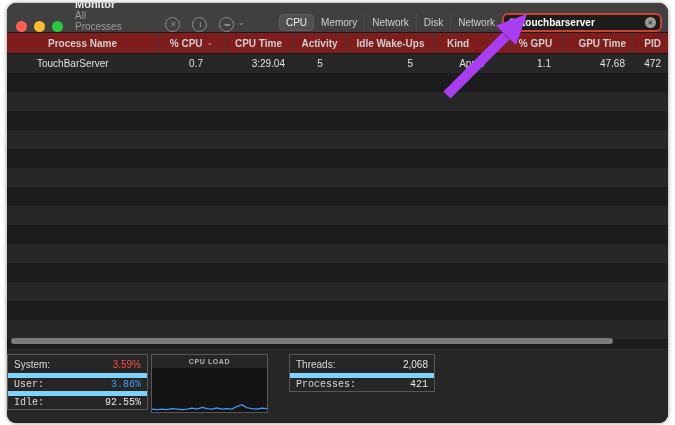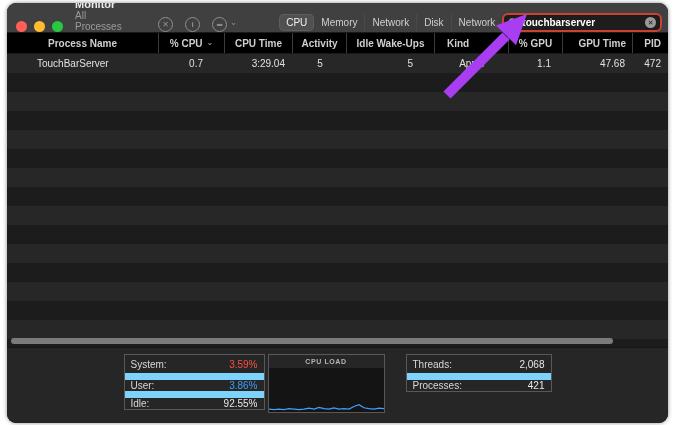--- a/index.html
+++ b/index.html
@@ -19,35 +19,35 @@
   .tl.red{ background:#ff5f57; } .tl.yellow{ background:#febc2e; } .tl.green{ background:#28c840; }
   .titleblock { margin-left:12px; line-height:1.05; }
   .title { font-size:11px; font-weight:700; color:#e9e9e9; }
   .subtitle { font-size:10px; color:#9a9a9a; }
   .tb-icons { margin-left:36px; display:flex; align-items:center; gap:12px; }
   .tb-btn { display:flex; align-items:center; gap:3px; cursor:default; }
   .circle-icon { width:15px; height:15px; border:1.4px solid #8f8f8f; border-radius:50%;
                  color:#8f8f8f; font-size:8px; font-weight:700; display:flex;
                  align-items:center; justify-content:center; letter-spacing:-1px; }
   .chev { color:#8f8f8f; font-size:9px; line-height:9px; transform:translateY(-2px); }
-  .tabs { margin-left:20px; display:flex; align-items:center; height:20px;padding-left:22px; }
+  .tabs { margin-left:12px; display:flex; align-items:center; height:20px;padding-left:22px; }
   .tab { font-size:10px; color:#cfcfcf; padding:3px 7px; border-radius:5px; white-space:nowrap; }
   .tab.selected { background:#505050; box-shadow:inset 0 0 0 1px #5e5e5e; color:#f0f0f0; }
   .tab:not(.selected):not(:nth-child(2)) { border-left:1px solid #4a4a4a; border-radius:0; }
   .search { margin-left:auto; width:160px; height:19px; background:#1d1d1d;
             border:2px solid #cd4130; border-radius:6px; display:flex; align-items:center;
             padding:0 4px; gap:4px; }
   .search input { flex:1; min-width:0; background:transparent; border:none; outline:none;
                   color:#ffffff; font-size:10px; font-weight:600;
                   font-family:"Liberation Sans","DejaVu Sans",sans-serif; }
   .clear { width:11px; height:11px; border-radius:50%; background:#9a9a9a; color:#1d1d1d;
            font-size:7px; line-height:11px; text-align:center; flex:0 0 11px; }
 
   
-  .table-header { height:21px; flex:0 0 21px; background:#000000; display:flex;
+  .table-header { height:21px; flex:0 0 21px; background:#7f1d1d; display:flex;
                   border-bottom:1px solid #191919; font-size:10px; font-weight:700; color:#cfcfcf; }
   .hcell { display:flex; align-items:center; justify-content:center; height:100%;
            border-right:1px solid #3c3c3c; white-space:nowrap; overflow:hidden; }
   .hcell:last-child { border-right:none; }
   .sortchev { font-size:8px; color:#9a9a9a; margin-left:4px; transform:translateY(-1px); }
   .c0{width:152px;} .c1{width:66px;} .c2{width:68px;} .c3{width:54px;} .c4{width:88px;}
   .c5{width:74px;} .c6{width:54px;} .c7{width:70px;} .c8{flex:1;}
   .hcell.c5{ justify-content:flex-start; padding-left:12px; }
   .hcell.c7{ justify-content:flex-end; padding-right:6px; }
   .hcell.c8{ justify-content:flex-end; padding-right:7px; }
@@ -64,27 +64,27 @@
   .cell.c5{ justify-content:center; }
   .cell.c6{ justify-content:flex-end; padding-right:12px; }
   .cell.c7{ justify-content:flex-end; padding-right:8px; }
   .cell.c8{ justify-content:flex-end; padding-right:7px; }
 
   .hscroll { position:absolute; left:4px; bottom:3px; height:6px; width:91%;
              background:#7b7b7b; border-radius:3px; }
 
   
   .footer { flex:0 0 76px; background:#262626; border-top:1px solid #161616;
-            display:flex; justify-content:center; align-items:flex-start;
+            display:flex; justify-content:flex-start; align-items:flex-start;
             gap:3px; padding-top:6px; font-size:10px; }
   .fbox { border:1px solid #585858; }
   .fbox.stats { width:141px; }
   .frow { height:18px; display:flex; align-items:center; justify-content:space-between;
           padding:0 6px; }
-  .frow + .frow { border-top:7px solid #7dd3fc; }
+  .frow + .frow { border-top:5px solid #7dd3fc;font-family:Liberation Mono, monospace; }
   .flabel { color:#d8d8d8; }
   .fval { color:#e8e8e8; }
   .fval.sys { color:#fc4f42; } .fval.usr { color:#3f9eff; }
   .fbox.load { width:117px; }
   .loadtitle { height:13px; text-align:center; font-size:7px; font-weight:700;
                letter-spacing:.6px; color:#b5b5b5; padding-top:3px; }
   .graph { height:44px; background:#141414; }
   .graph svg { display:block; width:100%; height:100%; }
   .fbox.counts { width:146px; margin-left:18px; }
 

